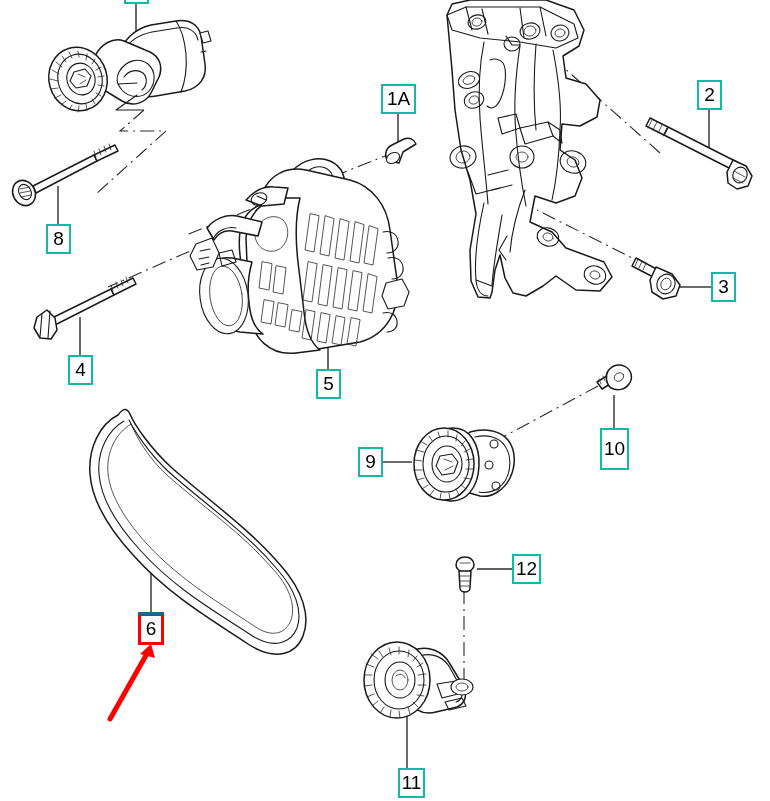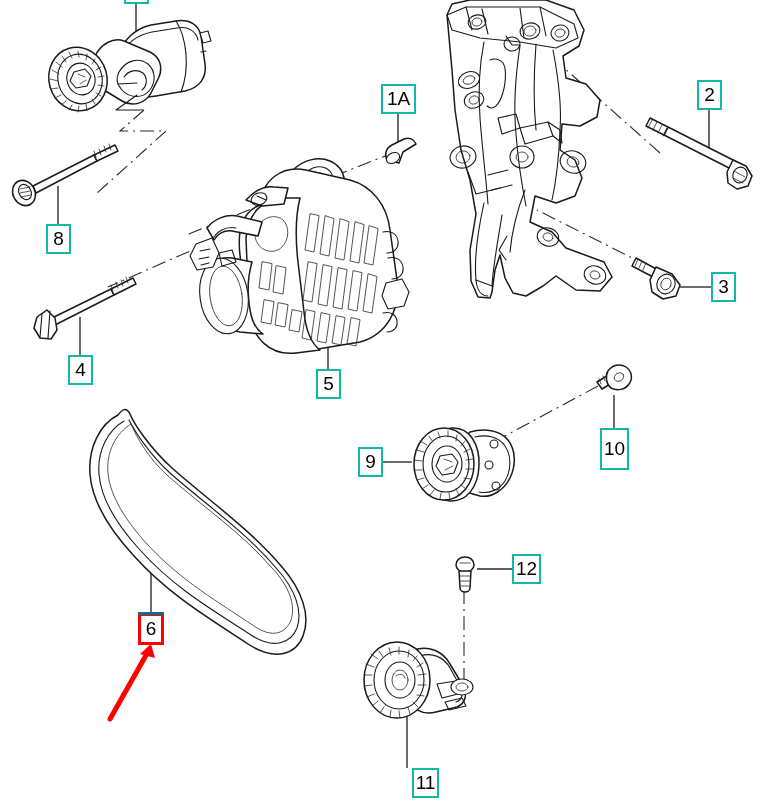--- a/index.html
+++ b/index.html
@@ -446,21 +446,21 @@
   </div>
 
   <div class="callout" style="left:358px; top:447px; width:25px; height:30px;">
     <span class="num">9</span>
   </div>
 
   <div class="callout" style="left:600px; top:428px; width:29px; height:42px;">
     <span class="num">10</span>
   </div>
 
-  <div class="callout" style="left:412px; top:768px; width:27px; height:30px;">
+  <div class="callout" style="left:398px; top:768px; width:27px; height:30px;">
     <span class="num">11</span>
   </div>
 
   <div class="callout" style="left:512px; top:554px; width:29px; height:30px;">
     <span class="num">12</span>
   </div>
 
 </div>
 
 </body></html>

